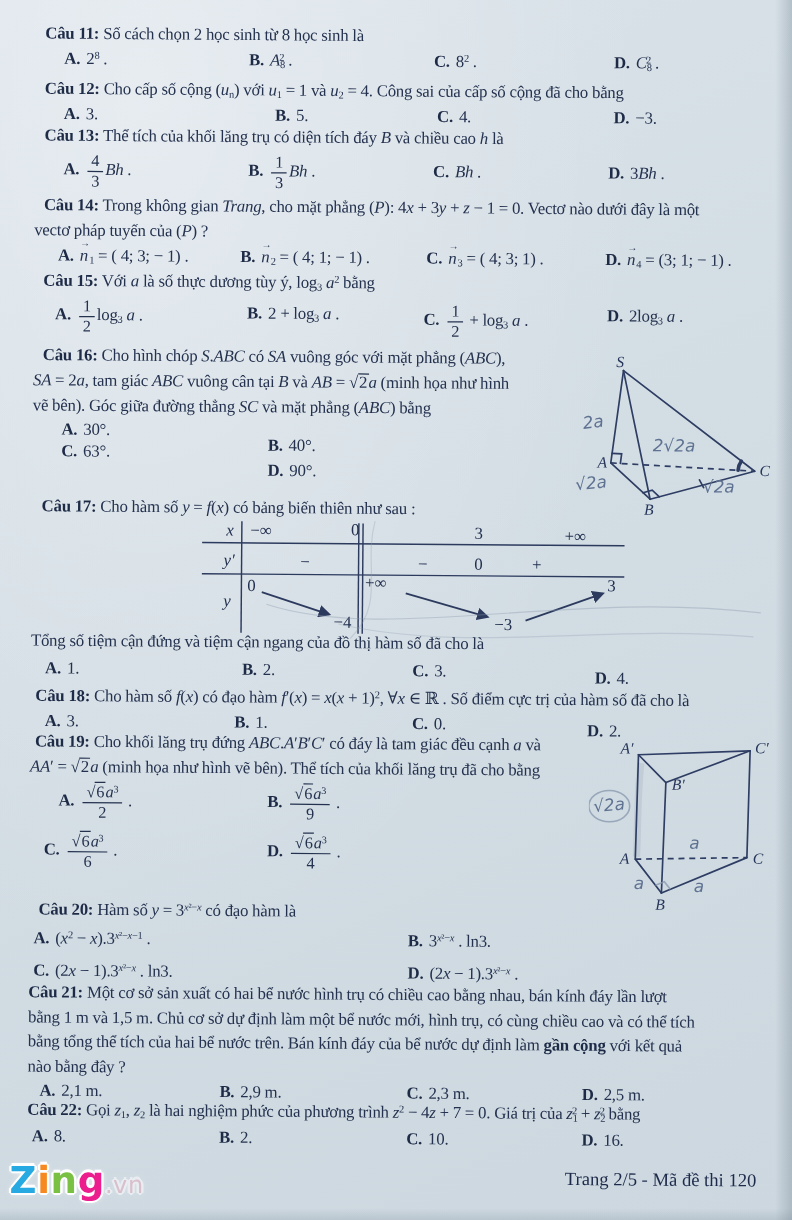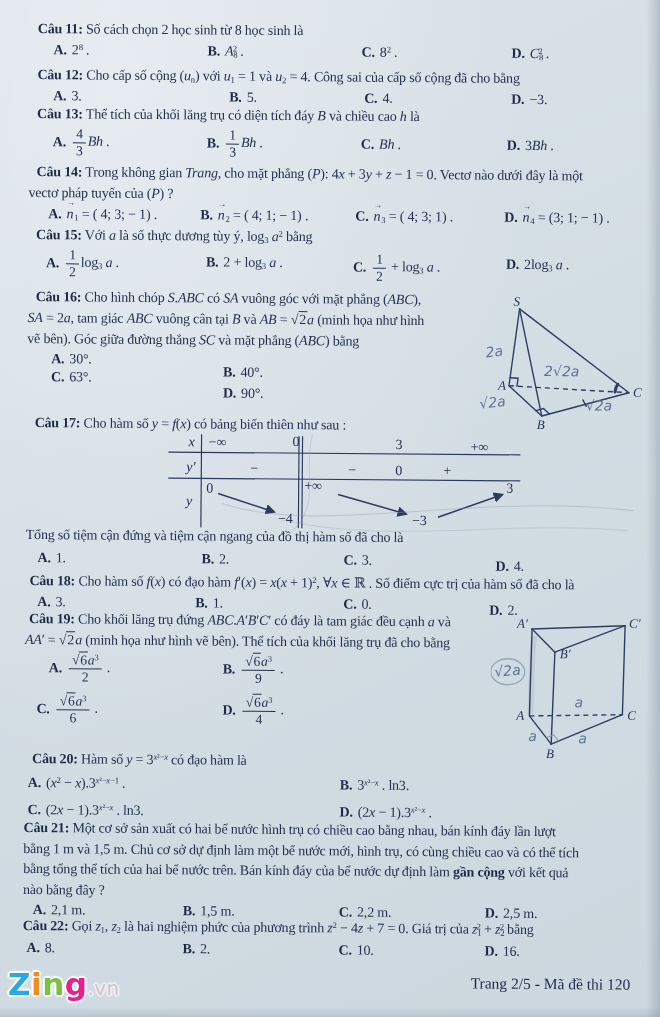--- a/index.html
+++ b/index.html
@@ -426,25 +426,25 @@
     <p class="cont" style="line-height:20.5px"><span>bằng 1 m và 1,5 m. Chủ cơ sở dự định làm một bể nước mới, hình trụ, có cùng chiều cao và có thể tích</span></p>
     <p class="cont" style="line-height:20.5px"><span>bằng tổng thể tích của hai bể nước trên. Bán kính đáy của bể nước dự định làm <b>gần cộng</b> với kết quả</span></p>
     <p class="cont" style="line-height:20.5px"><span>nào bằng đây ?</span></p>
     <div class="opts" style="margin-top:2px">
       <span class="opt" style="left:10px">
           <b>A.</b>
           <span>2,1 m.</span>
         </span>
       <span class="opt" style="left:160px">
           <b>B.</b>
-          <span>1,5 m.</span>
+          <span>2,9 m.</span>
         </span>
       <span class="opt" style="left:316px">
           <b>C.</b>
-          <span>2,2 m.</span>
+          <span>2,3 m.</span>
         </span>
       <span class="opt" style="left:462px">
           <b>D.</b>
           <span>2,5 m.</span>
         </span>
     </div>
   </div>
 
   <div class="q" style="top:915px">
     <p class="cont" style="line-height:22px"><b>Câu 22:</b><span> Gọi <i>z</i><sub>1</sub>, <i>z</i><sub>2</sub> là hai nghiệm phức của phương trình <i>z</i><sup>2</sup> − 4<i>z</i> + 7 = 0. Giá trị của <i>z</i><sub>1</sub><sup>2</sup> + <i>z</i><sub>2</sub><sup>2</sup> bằng</span></p>

